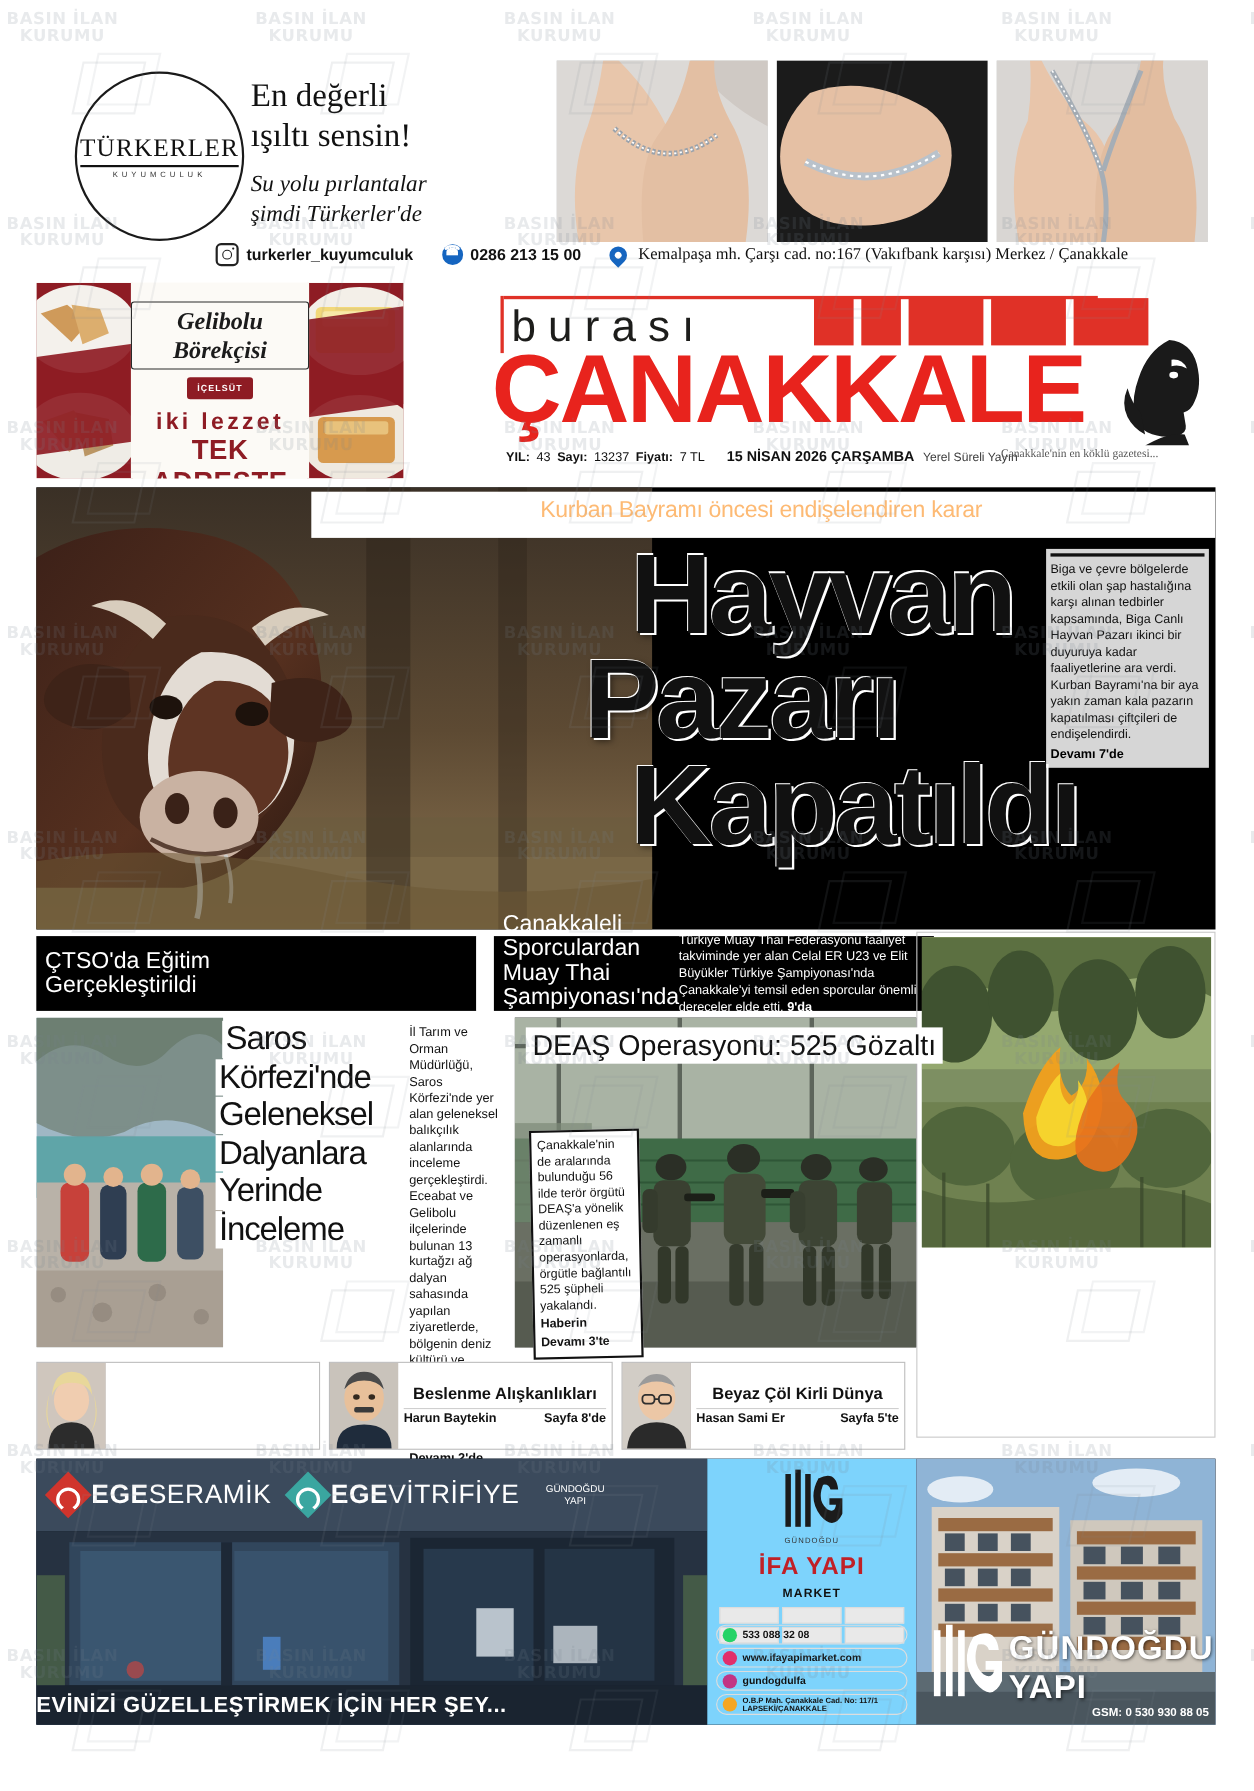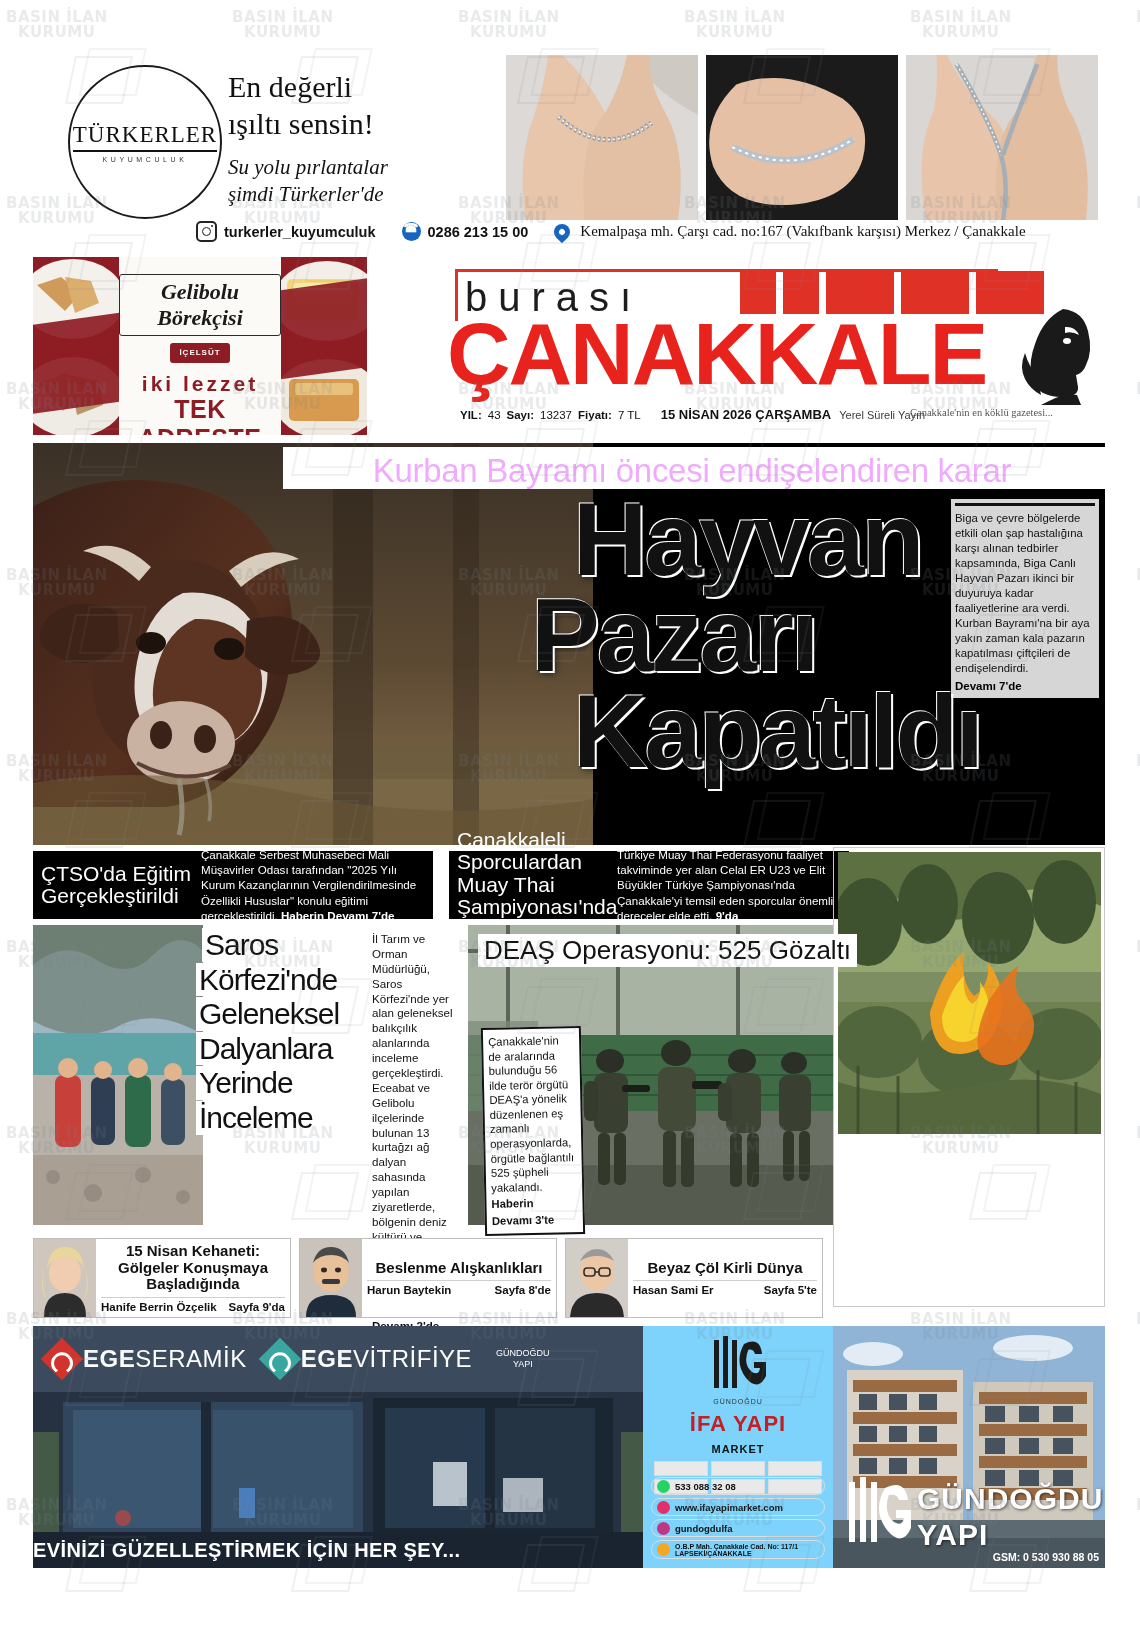--- a/index.html
+++ b/index.html
@@ -86,21 +86,21 @@
          font-size:11.5px;color:#111;white-space:nowrap;}
   .minfo b{font-weight:bold;}
   .minfo .sp{margin-right:6px;}
   .minfo .light{font-weight:normal;color:#3a3a3a;margin-left:8px;font-size:11px;}
   .minfo .tag{position:absolute;right:48px;color:#555;font-size:10.5px;font-family:"Liberation Serif",serif;text-align:center;}
   .bigdate{font-size:13px;font-weight:bold;margin-left:14px;}
 
   
   .lead{position:absolute;left:33px;top:443px;width:1072px;height:402px;background:#000;overflow:hidden;}
   .leadphoto{position:absolute;left:0;top:0;width:560px;height:402px;}
-  .kicker{position:absolute;left:256px;top:9px;right:10px;font-size:33px;color:#f0abfc;font-weight:500;
+  .kicker{position:absolute;left:256px;top:9px;right:10px;font-size:21px;color:#fdba74;font-weight:500;
           text-align:center;letter-spacing:-.3px;z-index:5;}
   .kickerbg{position:absolute;left:250px;top:4px;right:0;height:42px;background:#fff;z-index:4;}
   .hw{position:absolute;z-index:6;font-weight:bold;color:#111;font-family:"Liberation Sans",sans-serif;
       line-height:.88;letter-spacing:-3px;
       text-shadow:2px 2px 0 #fff,-1px -1px 0 #fff,3px 3px 7px rgba(0,0,0,.55);}
   .hw1{left:540px;top:52px;font-size:103px;}
   .hw2{left:498px;top:148px;font-size:103px;}
   .hw3{left:540px;top:244px;font-size:103px;}
   .sidebox{position:absolute;right:6px;top:56px;width:140px;z-index:7;background:rgba(255,255,255,.84);padding:4px 4px 6px;}
   .sidebox .rule{height:3px;background:#111;margin-bottom:5px;}
@@ -361,24 +361,20 @@
     <div class="sidebox">
       <div class="rule"></div>
       <p>Biga ve çevre bölgelerde etkili olan şap hastalığına karşı alınan tedbirler kapsamında, Biga Canlı Hayvan Pazarı ikinci bir duyuruya kadar faaliyetlerine ara verdi. Kurban Bayramı'na bir aya yakın zaman kala pazarın kapatılması çiftçileri de endişelendirdi.</p>
       <span class="more">Devamı 7'de</span>
     </div>
   </div>
 
   <div class="teasers">
     <div class="teaser t1">
       <div class="th">ÇTSO'da Eğitim Gerçekleştirildi</div>
-      <div class="tb">
-        <span>Çanakkale Serbest Muhasebeci Mali Müşavirler Odası tarafından "2025 Yılı Kurum Kazançlarının Vergilendirilmesinde Özellikli Hususlar" konulu eğitimi gerçekleştirildi.</span>
-        <b>Haberin Devamı 7'de</b>
-      </div>
     </div>
     <div class="teaser gap"></div>
     <div class="teaser t2">
       <div class="th">Çanakkaleli Sporculardan Muay Thai Şampiyonası'nda Çifte Başarı</div>
       <div class="tb">
         <span>Türkiye Muay Thai Federasyonu faaliyet takviminde yer alan Celal ER U23 ve Elit Büyükler Türkiye Şampiyonası'nda Çanakkale'yi temsil eden sporcular önemli dereceler elde etti.</span>
         <b>9'da</b>
       </div>
     </div>
   </div>
@@ -519,29 +515,20 @@
     <div class="col">
       <div class="ph">
         <svg width="100%" height="100%" viewBox="0 0 62 78" preserveAspectRatio="xMidYMid slice">
           <rect width="62" height="78" fill="#cfc6bd"></rect>
           <path d="M10 78 q0 -24 21 -24 q21 0 21 24 Z" fill="#2c2c2c"></path>
           <ellipse cx="31" cy="34" rx="16" ry="19" fill="#f0cdb0"></ellipse>
           <path d="M13 30 q2 -22 18 -22 q17 0 19 22 q-4 -12 -19 -12 q-14 0 -18 12 Z" fill="#e8d79a"></path>
           <path d="M11 28 q-5 22 3 36 q-10 -14 -3 -36 Z" fill="#e8d79a"></path>
           <path d="M51 28 q5 22 -3 36 q10 -14 3 -36 Z" fill="#e8d79a"></path>
         </svg>
-      </div>
-      <div class="cbody">
-        <div class="ct">15 Nisan Kehaneti:</div>
-        <div class="ct">Gölgeler Konuşmaya</div>
-        <div class="ct">Başladığında</div>
-        <div class="cmeta">
-          <span>Hanife Berrin Özçelik</span>
-          <span>Sayfa 9'da</span>
-        </div>
       </div>
     </div>
     <div class="col">
       <div class="ph">
         <svg width="100%" height="100%" viewBox="0 0 62 78" preserveAspectRatio="xMidYMid slice">
           <rect width="62" height="78" fill="#c9c3bb"></rect>
           <path d="M6 78 q0 -22 25 -22 q25 0 25 22 Z" fill="#1f2c3c"></path>
           <ellipse cx="31" cy="32" rx="18" ry="21" fill="#e8c09a"></ellipse>
           <path d="M13 24 q4 -16 18 -16 q14 0 18 16 q-6 -8 -18 -8 q-12 0 -18 8 Z" fill="#4a4a4a"></path>
           <rect x="22" y="40" width="18" height="5" rx="2" fill="#3a3a3a"></rect>

